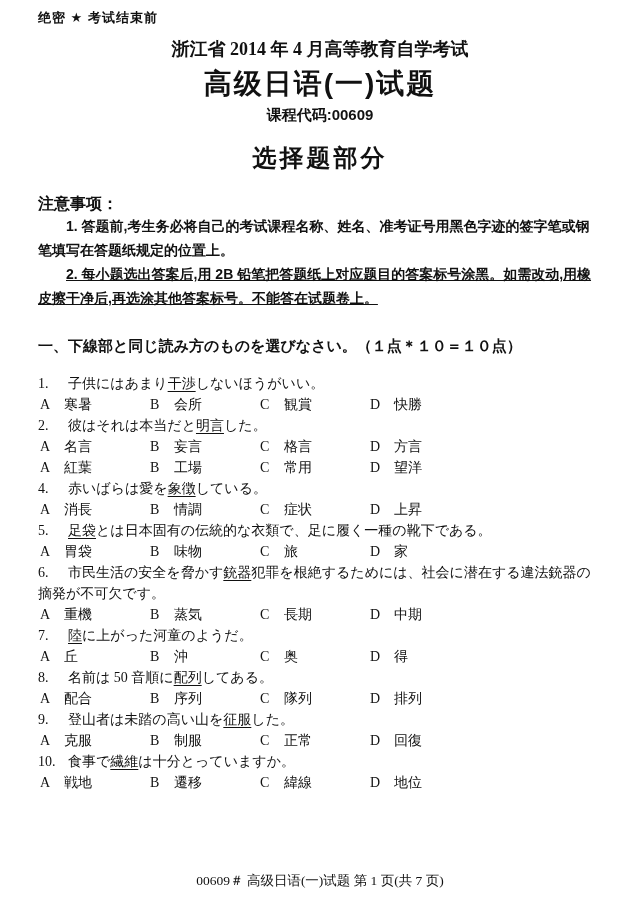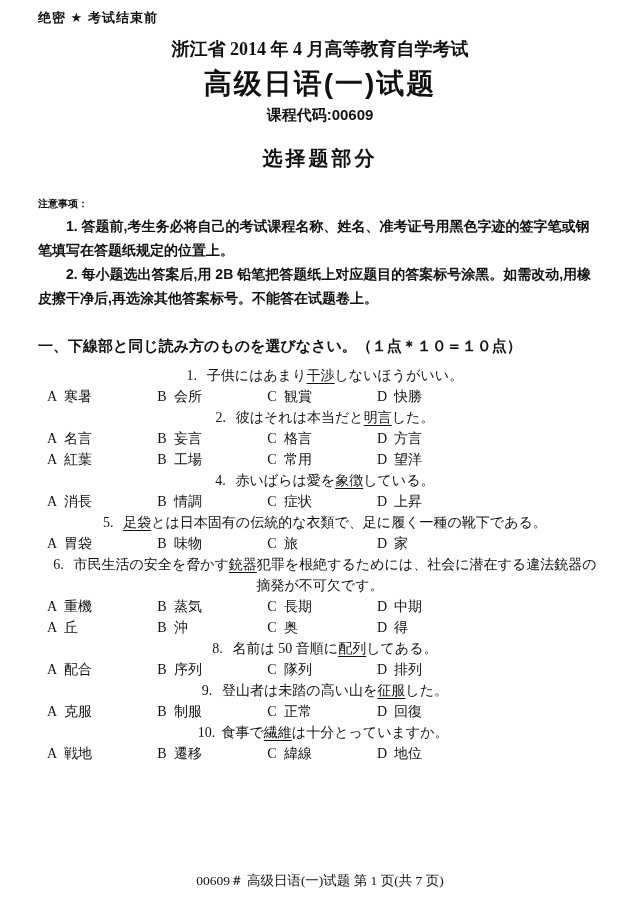--- a/index.html
+++ b/index.html
@@ -53,46 +53,46 @@
     font-size: 14.5px;
     font-weight: bold;
     font-family: "Liberation Sans", "DejaVu Sans", sans-serif;
     line-height: 21px;
   }
   .section-title {
     margin-top: 21px;
     text-align: center;
     font-family: "Liberation Sans", "DejaVu Sans", sans-serif;
     font-weight: bold;
-    font-size: 20px;
+    font-size: 24px;
     line-height: 24px;
     letter-spacing: 3px;
   }
   .notice-heading {
     margin-top: 24px;
     font-family: "Liberation Sans", "DejaVu Sans", sans-serif;
     font-weight: bold;
-    font-size: 10px;
+    font-size: 16px;
     line-height: 20px;
   }
   .notice-item {
     text-indent: 2em;
     font-size: 14px;
     line-height: 24px;
     font-weight: bold;
     font-family: "Liberation Sans", "DejaVu Sans", sans-serif;
   }
-  .notice-item + .notice-item { margin-top: 0; }
+  .notice-item + .notice-item { margin-top: 0; text-decoration: underline; }
   .part-heading {
     margin-top: 25px;
     font-weight: bold;
     font-size: 15px;
     line-height: 22px;
   }
-  .question-list { margin-top: 8px; text-align: center; }
+  .question-list { margin-top: 16px; }
   .q-line {
     font-size: 14px;
     line-height: 21px;
   }
   .q-num {
     display: inline-block;
     min-width: 30px;
   }
   .q-underline {
     text-decoration: underline;
@@ -265,20 +265,21 @@
             <span class="opt-text">長期</span>
           </span>
           <span class="opt">
             <span class="opt-letter">D</span>
             <span class="opt-text">中期</span>
           </span>
         </div>
   </div>
 
   <div class="question">
+    <p class="q-line"><span class="q-num">7.</span><span class="q-pre"></span><span class="q-underline">陸</span><span class="q-post">に上がった河童のようだ。</span></p>
     <div class="opt-row">
           <span class="opt">
             <span class="opt-letter">A</span>
             <span class="opt-text">丘</span>
           </span>
           <span class="opt">
             <span class="opt-letter">B</span>
             <span class="opt-text">沖</span>
           </span>
           <span class="opt">

